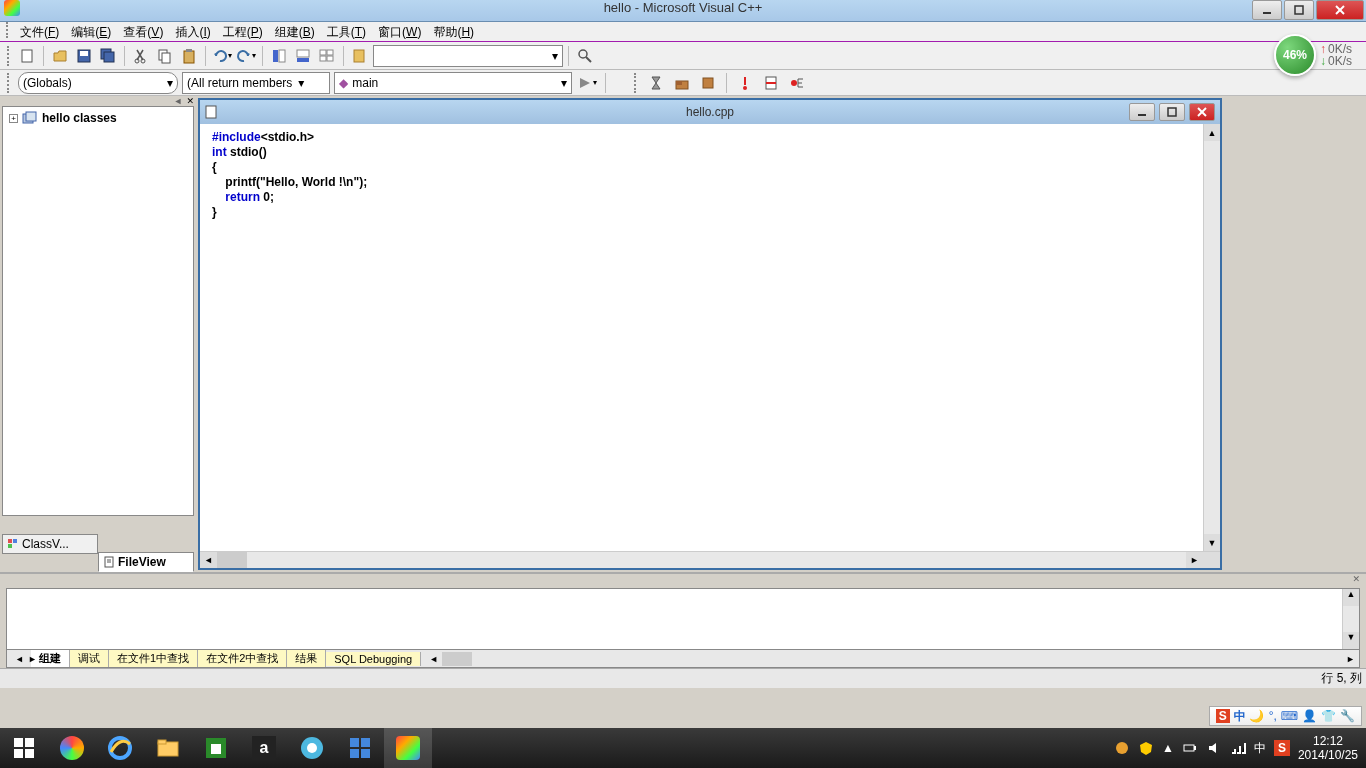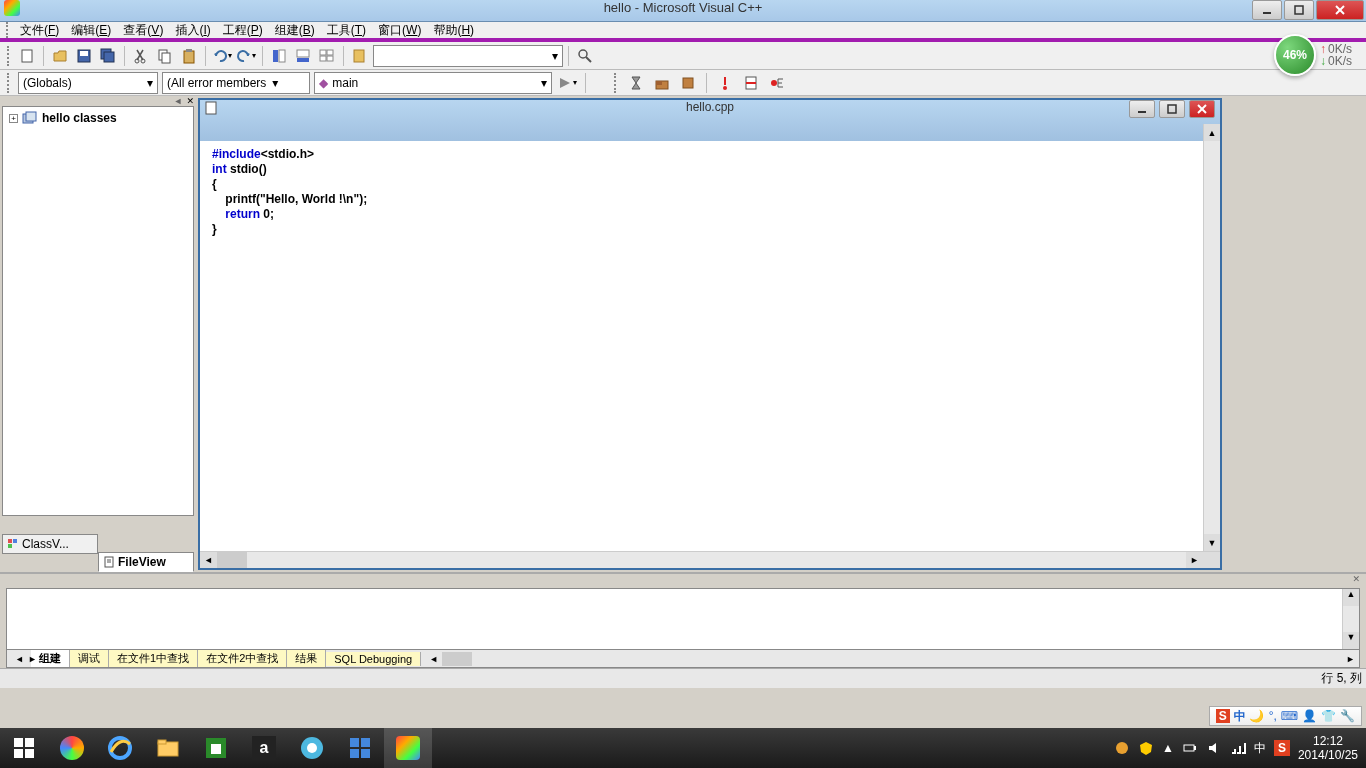--- a/index.html
+++ b/index.html
@@ -9,21 +9,21 @@
 .titlebar { height: 22px; background: linear-gradient(#b8d6f0, #a8c8e8); display: flex; align-items: flex-start; justify-content: space-between; border-bottom: 1px solid #6a8db0; }
 .titlebar-left { padding-left: 4px; display: flex; align-items: center; gap: 4px; }
 .app-icon { width: 16px; height: 16px; background: linear-gradient(135deg, #ff4444, #ffaa00, #44ff44, #4488ff); border-radius: 3px; }
 .titlebar-center { color: #333; font-size: 13px; position: absolute; left: 50%; transform: translateX(-50%); }
 .titlebar-right { display: flex; }
 .win-btn { width: 30px; height: 20px; display: flex; align-items: center; justify-content: center; margin-right: 2px; border: 1px solid #999; background: linear-gradient(#eee, #ccc); cursor: pointer; border-radius: 2px; }
 .win-btn.close { background: linear-gradient(#dd5555, #cc2222); color: #fff; width: 48px; }
 .win-btn.min svg, .win-btn.max svg { width: 10px; height: 10px; }
 
 
-.menubar { height: 20px; background: #f0f0f0; display: flex; align-items: center; padding-left: 6px; border-bottom: 4px solid #a21caf; }
+.menubar { height: 20px; background: #f0f0f0; display: flex; padding-left: 6px; border-bottom: 1px solid #a21caf; }
 .menubar .grip { width: 4px; height: 16px; border-left: 2px dotted #888; margin-right: 4px; }
 .menu-item { padding: 2px 6px; cursor: pointer; }
 .menu-item .u { text-decoration: underline; }
 
 
 .toolbar-row { height: 28px; background: #f0f0f0; display: flex; align-items: center; padding: 2px 4px; border-bottom: 1px solid #bbb; gap: 2px; }
 .tb-grip { width: 4px; height: 20px; border-left: 2px dotted #888; margin: 0 3px; }
 .tb-btn { width: 22px; height: 22px; display: flex; align-items: center; justify-content: center; cursor: pointer; border: 1px solid transparent; }
 .tb-sep { width: 1px; height: 20px; background: #bbb; margin: 0 3px; }
 .tb-dropdown { height: 22px; border: 1px solid #888; background: #fff; display: flex; align-items: center; padding: 0 4px; }
@@ -39,21 +39,21 @@
 .sidebar-header .x { font-size: 9px; padding: 0 2px; cursor: pointer; }
 .tree-area { flex: 1; background: #fff; border: 1px solid #888; margin: 0 2px; overflow: auto; }
 .tree-item { padding: 4px 6px; display: flex; align-items: center; gap: 4px; }
 .tree-expand { width: 9px; height: 9px; border: 1px solid #888; display: flex; align-items: center; justify-content: center; font-size: 8px; line-height: 7px; cursor: pointer; }
 .sidebar-tabs { display: flex; margin: 0 2px; align-items: center; }
 .sidebar-tab { flex: 1; background: #f0f0f0; border: 1px solid #888; padding: 2px 4px; font-size: 11px; display: flex; align-items: center; gap: 3px; cursor: pointer; }
 .sidebar-tab.active { background: #fff; border-bottom: 1px solid #fff; font-weight: bold; margin-top: 36px; }
 
 .editor-area { flex: 1; background: #d4d0c8; padding: 2px 0 2px 2px; display: flex; }
 .editor-window { flex: 1; border: 2px solid #3a6ea5; background: #fff; display: flex; flex-direction: column; margin-right: 2px; }
-.editor-titlebar { height: 41px; background: linear-gradient(#b8d6f0,#a0c0e0); display: flex; align-items: flex-start; justify-content: space-between; padding: 0 3px; }
+.editor-titlebar { height: 24px; background: linear-gradient(#b8d6f0,#a0c0e0); display: flex; align-items: center; justify-content: space-between; padding: 0 3px; }
 .editor-titlebar .title-center { position: absolute; left: 50%; transform: translateX(-50%); color: #333; }
 .editor-titlebar-left { display: flex; align-items: center; gap: 4px; }
 .editor-winbtns { display: flex; gap: 2px; }
 .editor-winbtns .win-btn { width: 26px; height: 18px; }
 .code-area { flex: 1; background: #fff; padding: 6px 12px; font-family: "Courier New", monospace; font-size: 13px; white-space: pre; overflow: hidden; position: relative; font-weight: bold; }
 .code-area .kw { color: #0000cc; }
 .code-area .normal { color: #000; }
 .editor-scroll-v { width: 17px; background: #e8e8e8; border-left: 1px solid #ccc; position: absolute; right: 0; top: 24px; bottom: 17px; }
 .scroll-up, .scroll-down { height: 17px; background: #ddd; display: flex; align-items: center; justify-content: center; font-size: 9px; cursor: pointer; }
 .scroll-down { position: absolute; bottom: 0; width: 100%; }
@@ -232,27 +232,27 @@
   <div class="tb-btn">
       <svg width="16" height="16">
         <circle cx="6" cy="6" r="4" fill="none" stroke="#555" stroke-width="1.5"></circle>
         <line x1="9" y1="9" x2="14" y2="14" stroke="#555" stroke-width="2"></line>
       </svg>
     </div>
 </div>
 
 <div class="toolbar2">
   <div class="tb-grip"></div>
-  <div class="tb-dropdown" style="width:140px;">
+  <div class="tb-dropdown" style="width:160px;border-radius:10px;">
     <span>(Globals)</span>
       <span style="flex:1"></span>
       <span class="arrow">▾</span>
   </div>
   <div class="tb-dropdown" style="width:148px;">
-    <span>(All error members</span>
+    <span>(All return members</span>
       <span class="arrow">▾</span>
   </div>
   <div class="tb-dropdown" style="width:238px;">
     <span style="color:#a050a0;margin-right:4px">◆</span>
       <span>main</span>
       <span style="flex:1"></span>
       <span class="arrow">▾</span>
   </div>
   <div class="tb-btn">
       <svg width="16" height="16">

